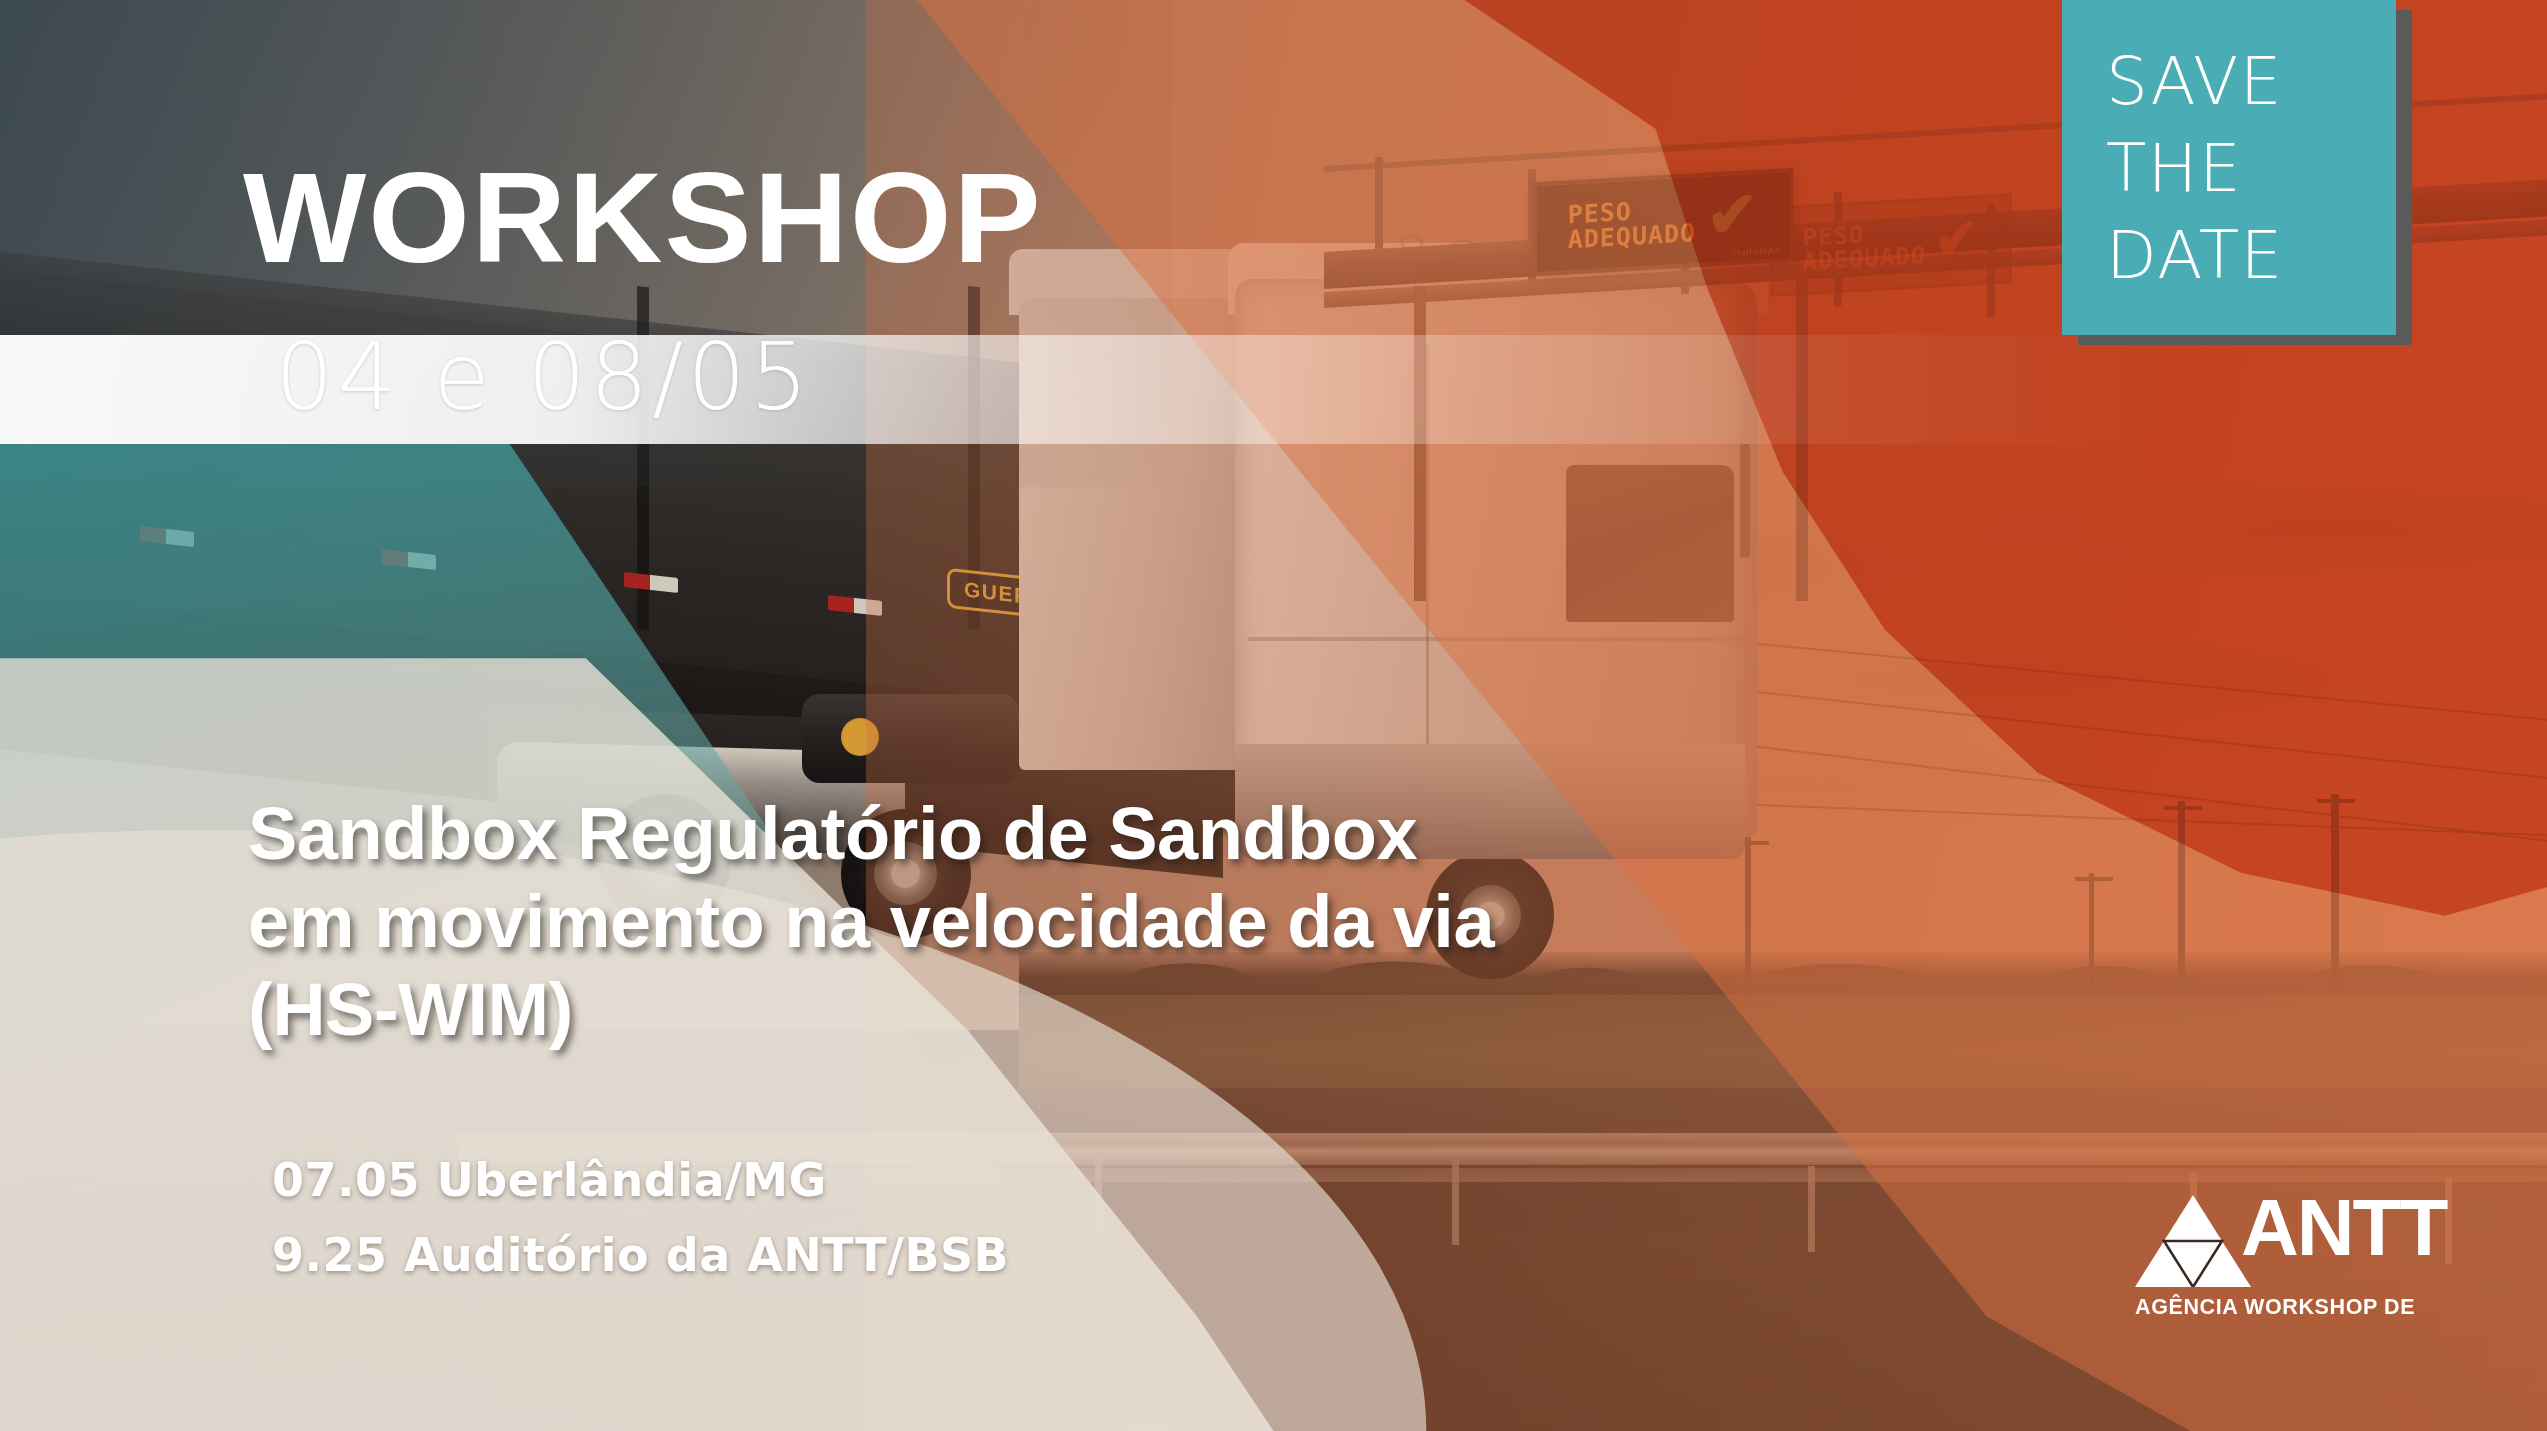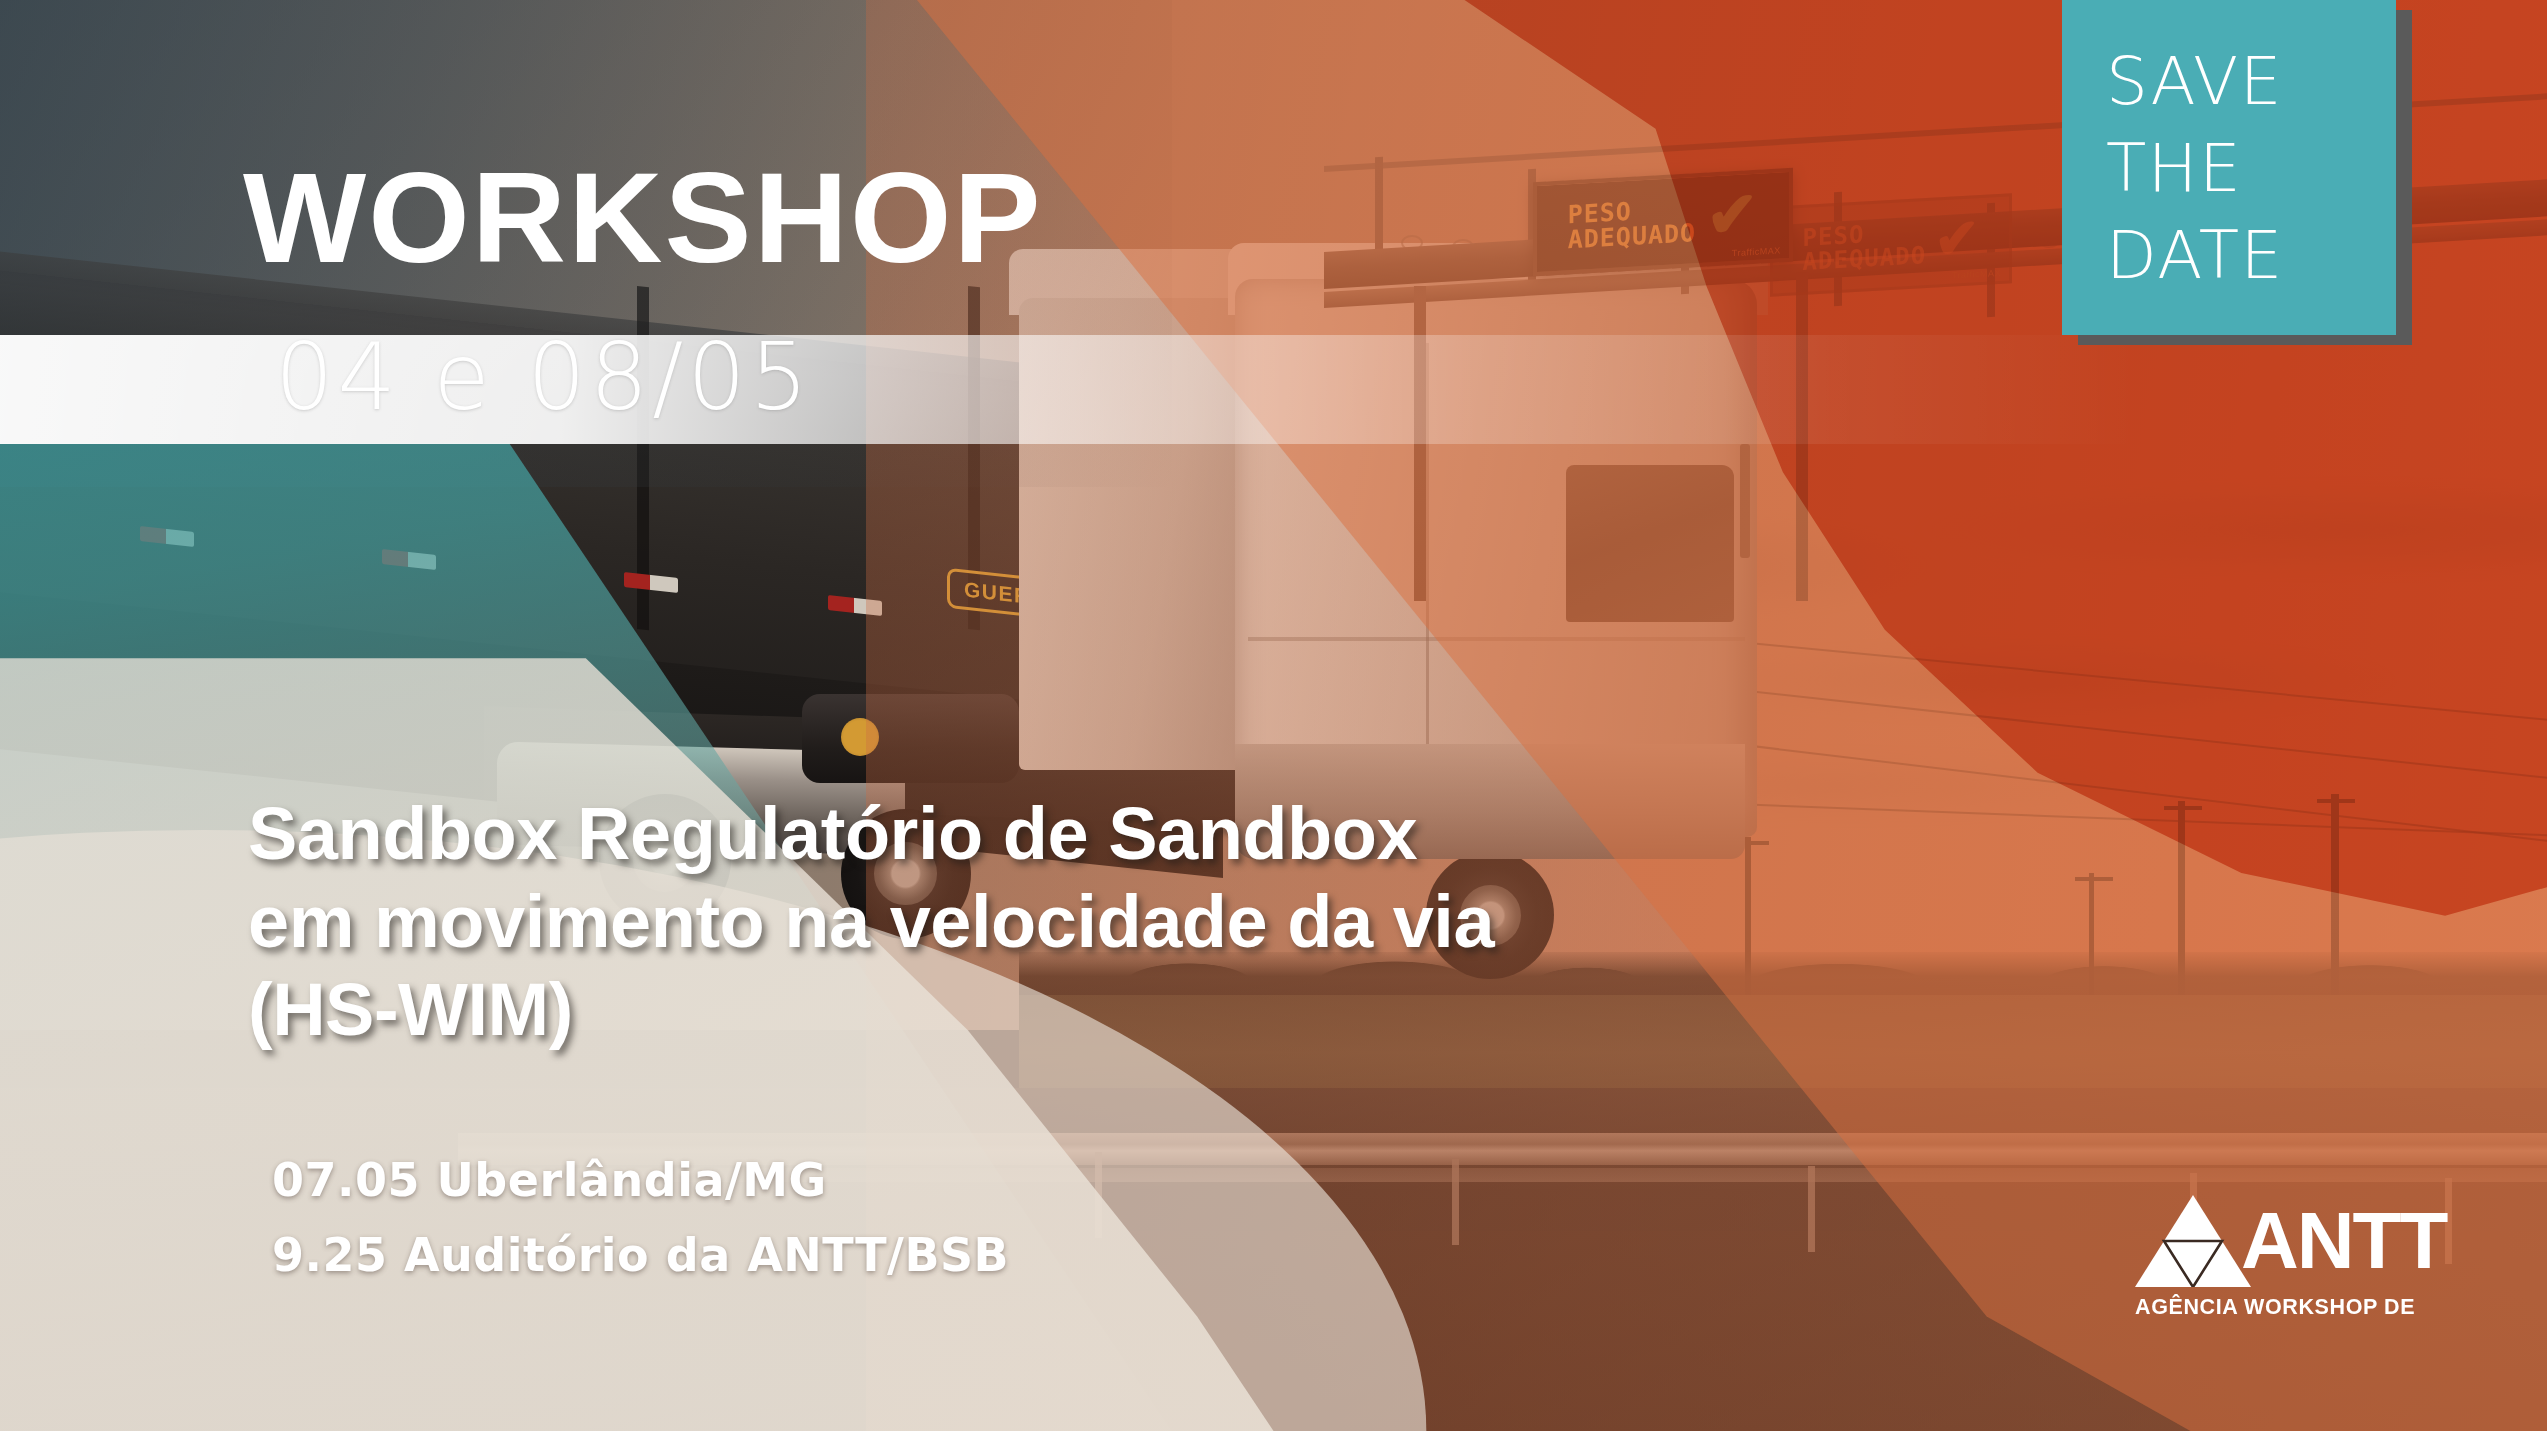--- a/index.html
+++ b/index.html
@@ -427,21 +427,21 @@
     color:#ffffff;
     font-size:66px;
     font-weight:300;
     line-height:1.32;
     letter-spacing:1.5px;
     font-family:"DejaVu Sans", sans-serif;
   }
 
   
   .logo { position:absolute; left:2135px; top:1195px; width:320px; }
-  .logo-top { display:flex; align-items:center; gap:2px; }
+  .logo-top { display:flex; align-items:flex-start; gap:2px; }
   .logo-mark { position:relative; width:116px; height:92px; flex:none; }
   .logo-word {
     color:#ffffff; font-size:80px; font-weight:bold;
     letter-spacing:-2px; line-height:.82;
     font-family:"Liberation Sans", sans-serif;
     margin-left:-12px;
   }
   .logo-sub {
     margin-top:7px;
     color:#ffffff;

